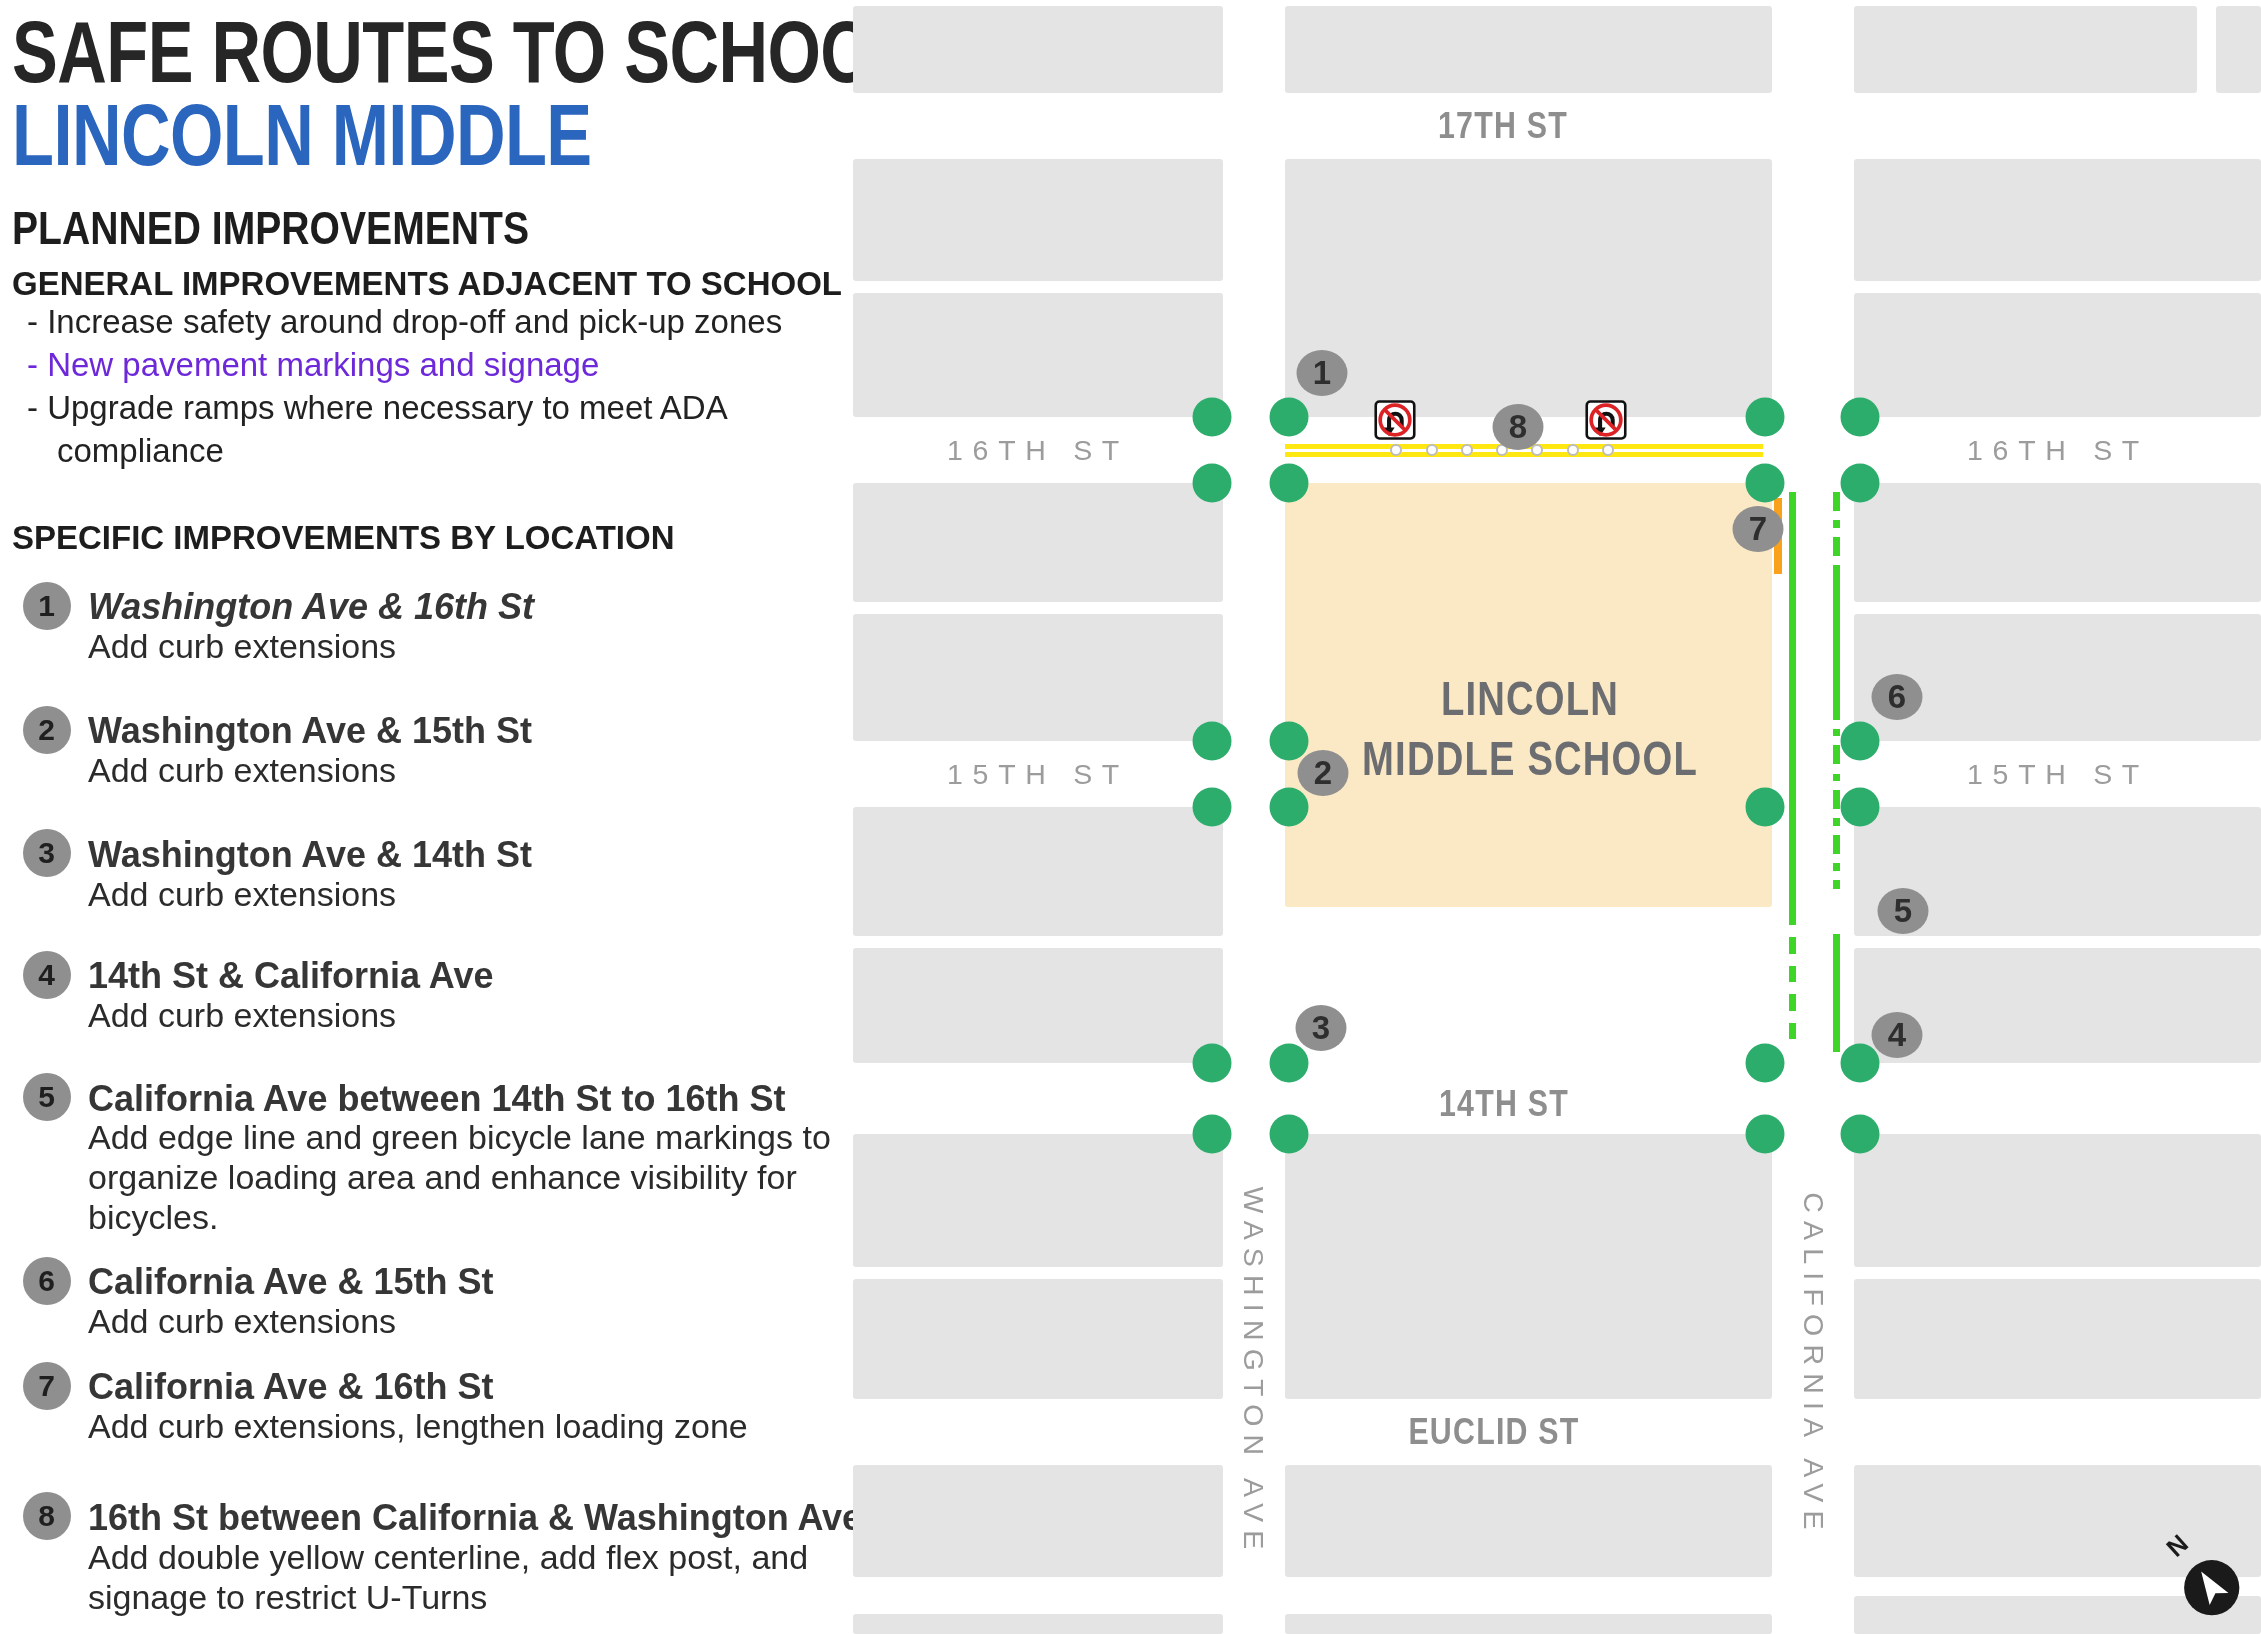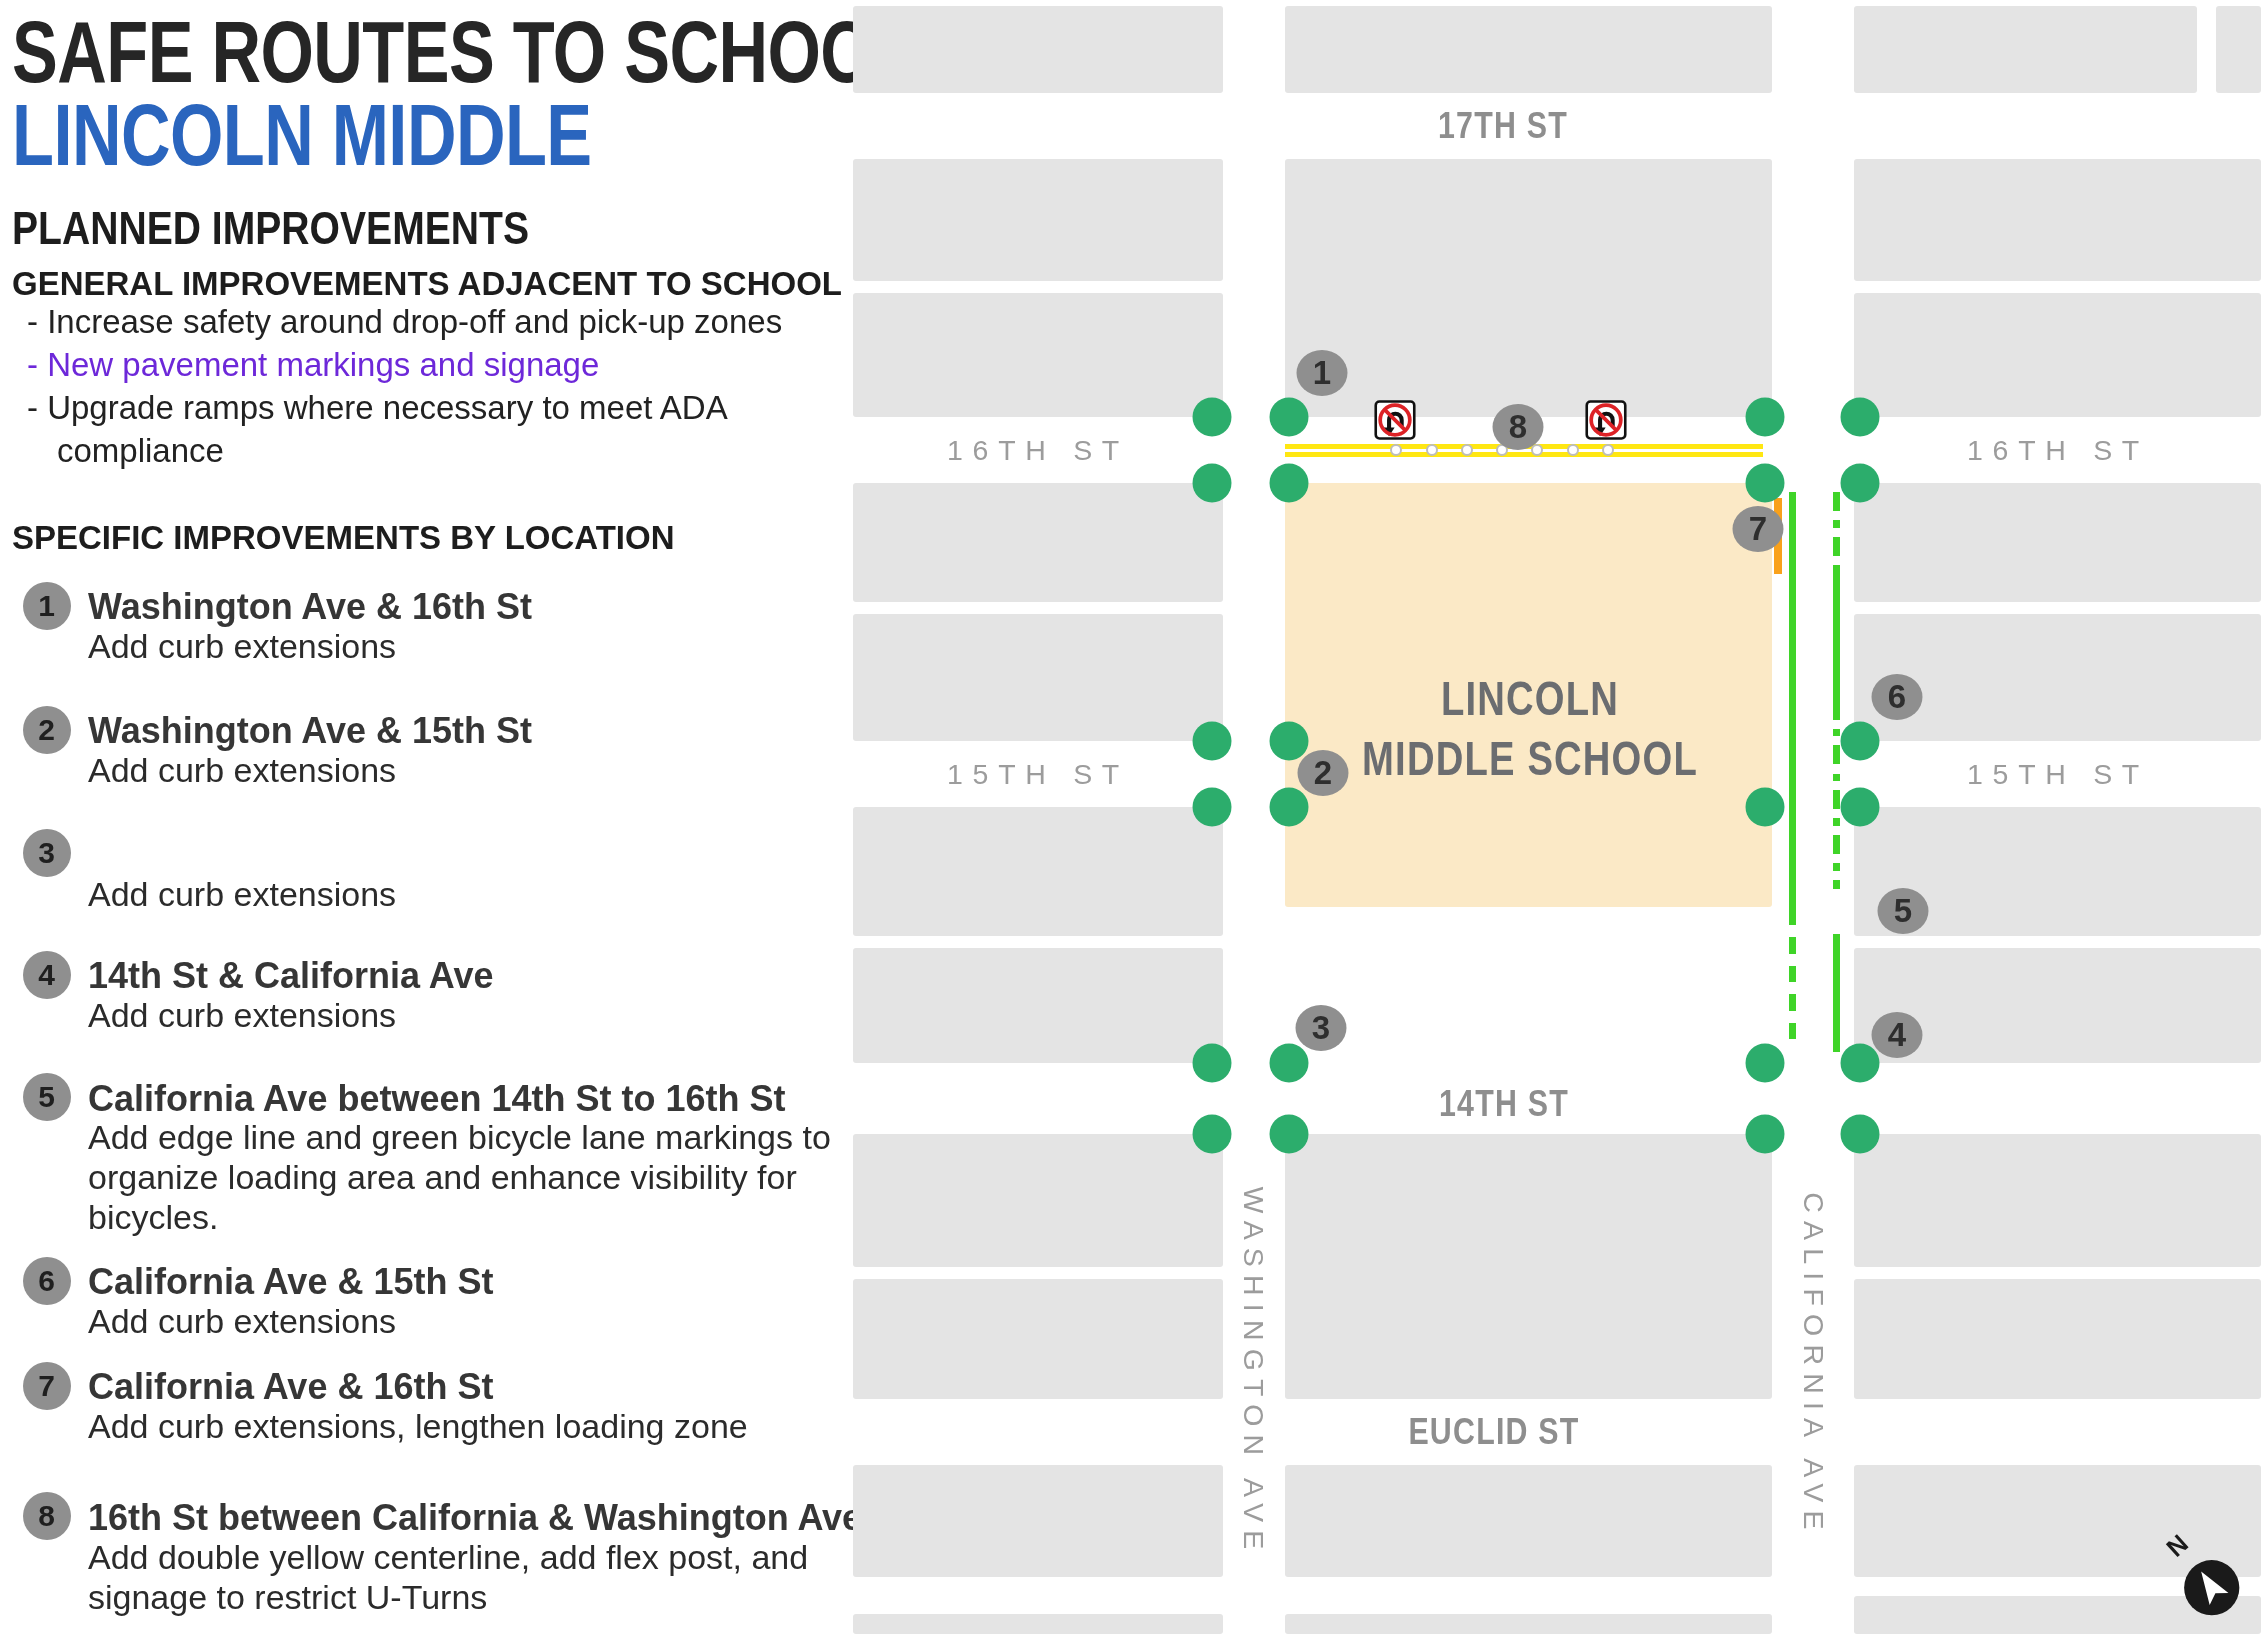--- a/index.html
+++ b/index.html
@@ -53,26 +53,27 @@
     <div class="abs sec-header" style="left: 12px; top: 265px; color: rgb(29, 29, 29);">GENERAL IMPROVEMENTS ADJACENT TO SCHOOL</div>
     <div class="abs" id="bullets" style="left:27px;top:300px;">
         <div class="bullet" style="color: rgb(34, 34, 34);">- Increase safety around drop-off and pick-up zones</div>
         <div class="bullet" style="color: #6d28d9;">- New pavement markings and signage</div>
         <div class="bullet" style="color: rgb(34, 34, 34);">- Upgrade ramps where necessary to meet ADA</div>
         <div class="bullet-cont" style="color: rgb(34, 34, 34);">compliance</div>
       </div>
     <div class="abs sec-header" style="left: 12px; top: 519px; color: rgb(29, 29, 29);">SPECIFIC IMPROVEMENTS BY LOCATION</div>
     <div class="abs" id="items" style="left:0;top:0;width:851px;height:1634px;">
         <div class="item-circle abs" style="left: 22.5px; top: 582px; background: rgb(143, 143, 143); color: rgb(31, 31, 31);">1</div>
-        <div class="item-title abs" style="left: 88px; top: 586px;">Washington Ave &amp; 16th St</div>
+        <div class="item-title abs" style="left: 88px; top: 586px; font-style: italic;">Washington Ave &amp; 16th St</div>
         <div class="item-desc abs" style="left: 88px; top: 626px;">Add curb extensions</div>
         <div class="item-circle abs" style="left: 22.5px; top: 706px; background: rgb(143, 143, 143); color: rgb(31, 31, 31);">2</div>
         <div class="item-title abs" style="left: 88px; top: 710px;">Washington Ave &amp; 15th St</div>
         <div class="item-desc abs" style="left: 88px; top: 750px;">Add curb extensions</div>
         <div class="item-circle abs" style="left: 22.5px; top: 829px; background: rgb(143, 143, 143); color: rgb(31, 31, 31);">3</div>
+        <div class="item-title abs" style="left: 88px; top: 834px;">Washington Ave &amp; 14th St</div>
         <div class="item-desc abs" style="left: 88px; top: 874px;">Add curb extensions</div>
         <div class="item-circle abs" style="left: 22.5px; top: 951px; background: rgb(143, 143, 143); color: rgb(31, 31, 31);">4</div>
         <div class="item-title abs" style="left: 88px; top: 955px;">14th St &amp; California Ave</div>
         <div class="item-desc abs" style="left: 88px; top: 995px;">Add curb extensions</div>
         <div class="item-circle abs" style="left: 22.5px; top: 1073px; background: rgb(143, 143, 143); color: rgb(31, 31, 31);">5</div>
         <div class="item-title abs" style="left: 88px; top: 1078px;">California Ave between 14th St to 16th St</div>
         <div class="item-desc abs" style="left: 88px; top: 1117px;">Add edge line and green bicycle lane markings to
 organize loading area and enhance visibility for
 bicycles.</div>
         <div class="item-circle abs" style="left: 22.5px; top: 1257px; background: rgb(143, 143, 143); color: rgb(31, 31, 31);">6</div>

